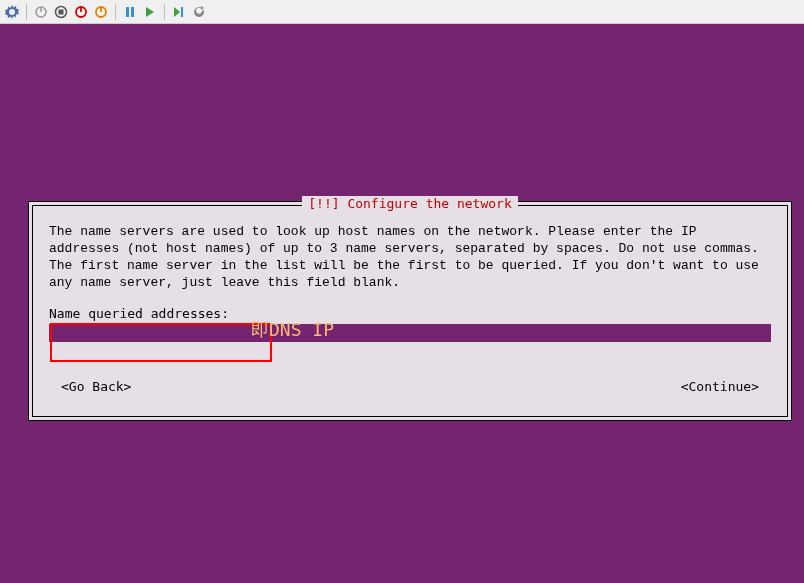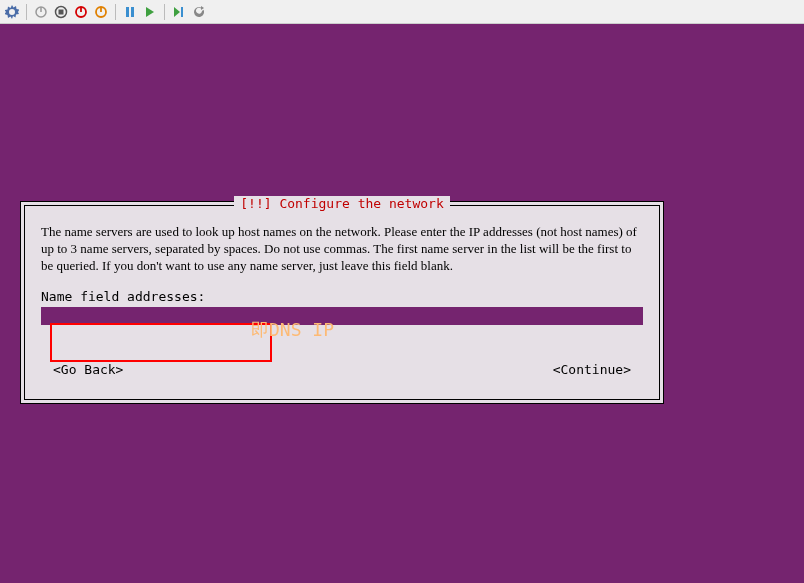--- a/index.html
+++ b/index.html
@@ -38,23 +38,23 @@
       margin: 0 2px;
     }
     .console-area {
       width: 804px;
       height: 559px;
       background: #75246f;
       position: relative;
     }
     .dialog-wrapper {
       position: absolute;
-      left: 20px;
+      left: 28px;
       top: 177px;
-      width: 644px;
+      width: 764px;
     }
     .dialog-outer {
       border: 1px solid #000;
       background: #e6e0e6;
       padding: 3px;
     }
     .dialog-inner {
       border: 1px solid #000;
       background: #e6e0e6;
       padding: 18px 16px 22px 16px;
@@ -69,21 +69,21 @@
       justify-content: center;
     }
     .dialog-title {
       background: #e6e0e6;
       padding: 0 6px;
       color: #c00000;
       font-family: monospace;
       font-size: 13px;
     }
     .dialog-text {
-      font-family: Liberation Serif, serif;
+      font-family: Liberation Mono, monospace;
       font-size: 13px;
       color: #000;
       line-height: 1.3;
       margin-bottom: 14px;
     }
     .field-label {
       font-family: monospace;
       font-size: 13px;
       color: #000;
       margin-bottom: 3px;
@@ -198,21 +198,21 @@
 </div>
 
 <div class="console-area">
   <div class="dialog-wrapper">
     <div class="dialog-outer">
       <div class="dialog-inner">
         <div class="dialog-title-wrap">
           <span class="dialog-title">[!!] Configure the network</span>
         </div>
         <div class="dialog-text">The name servers are used to look up host names on the network. Please enter the IP addresses (not host names) of up to 3 name servers, separated by spaces. Do not use commas. The first name server in the list will be the first to be queried. If you don't want to use any name server, just leave this field blank.</div>
-        <div class="field-label">Name field addresses:</div>
+        <div class="field-label">Name queried addresses:</div>
         <div class="input-row">
           <input type="text" class="text-input" value="" style="">
           <div class="input-underline">________________________________________________________________________________________________________</div>
         </div>
         <div class="nav-row">
           <span class="nav-btn">&lt;Go Back&gt;</span>
           <span class="nav-btn">&lt;Continue&gt;</span>
         </div>
       </div>
     </div>

